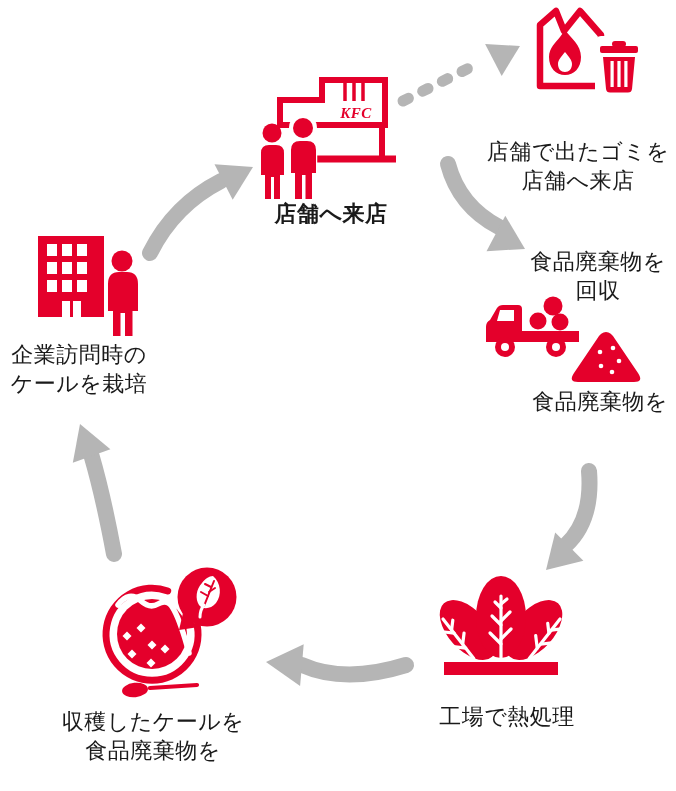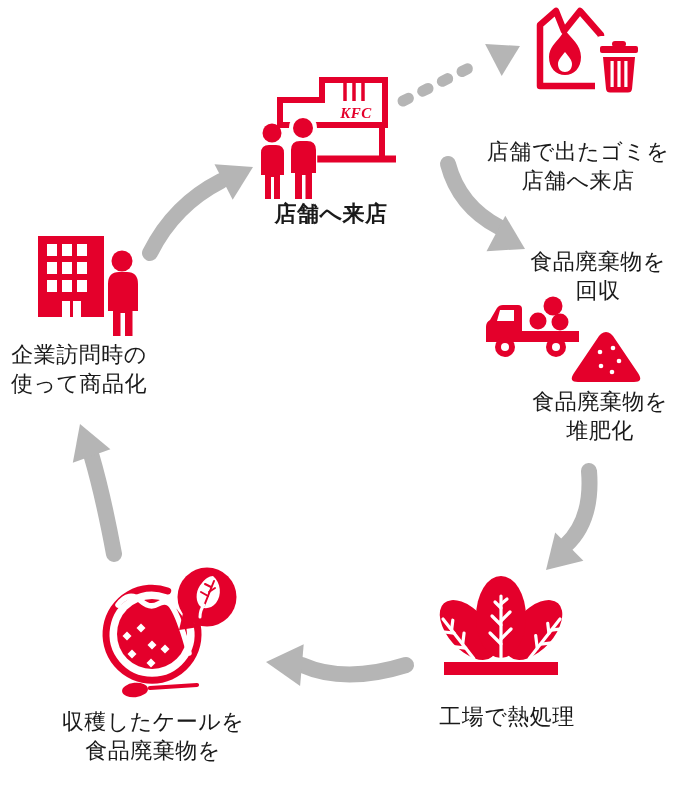--- a/index.html
+++ b/index.html
@@ -222,30 +222,29 @@
     <div>店舗へ来店</div>
   </div>
 
   <div class="label" style="left:598px; top:247px;">
     <div>食品廃棄物を</div>
     <div>回収</div>
   </div>
 
   <div class="label" style="left:600px; top:387px;">
     <div>食品廃棄物を</div>
-    <div>堆肥化</div>
   </div>
 
   <div class="label" style="left:507px; top:702px;">
     <div>工場で熱処理</div>
   </div>
 
   <div class="label" style="left:153px; top:707px;">
     <div>収穫したケールを</div>
     <div>食品廃棄物を</div>
   </div>
 
   <div class="label" style="left:79px; top:340px;">
     <div>企業訪問時の</div>
-    <div>使って商品化</div>
+    <div>ケールを栽培</div>
   </div>
 
 </div>
 
 </body></html>

